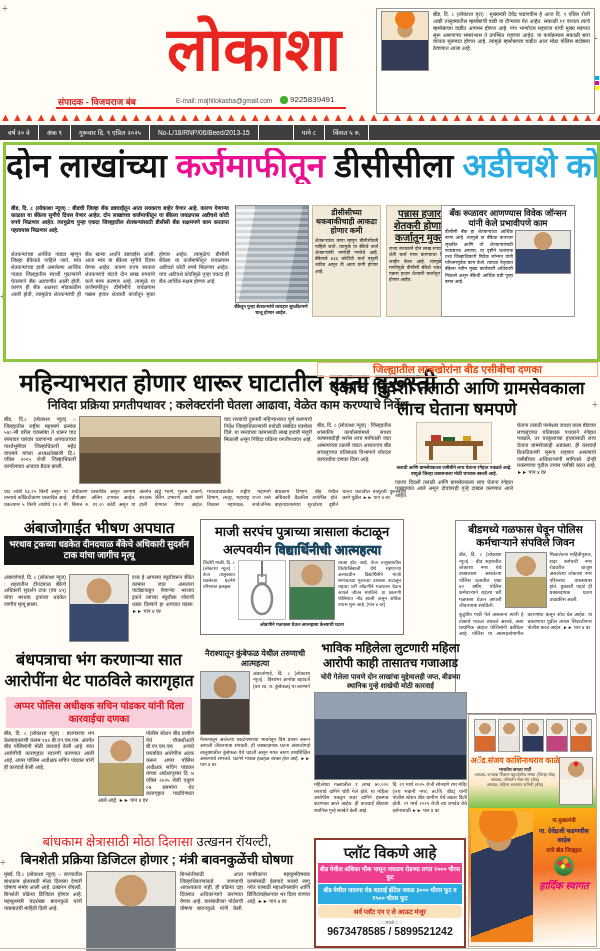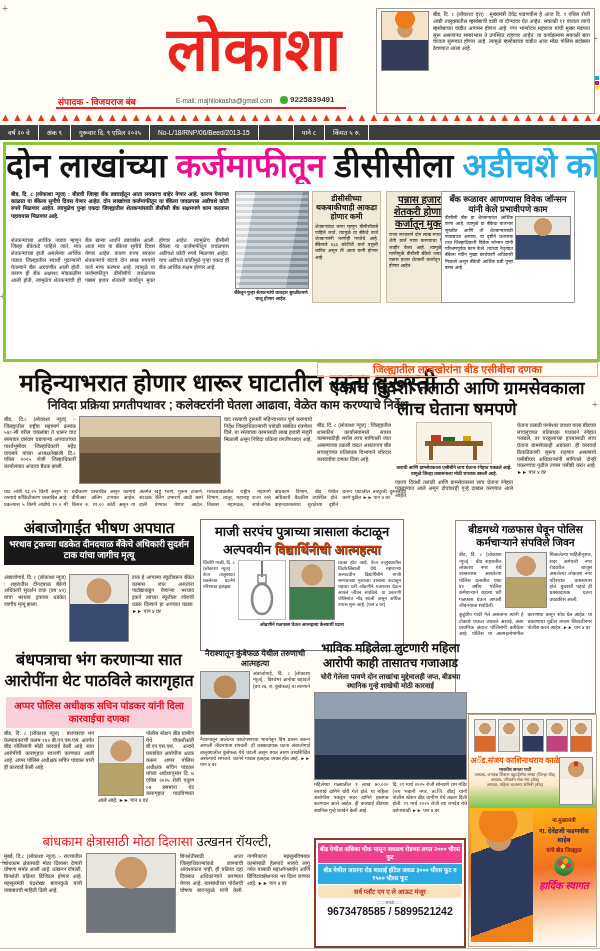--- a/index.html
+++ b/index.html
@@ -56,21 +56,21 @@
   <div class="abs plus" style="left:592px;top:400px;">+</div>
   <div class="abs" style="left:595px;top:76px;width:4px;height:4px;background:#00aeef;"></div>
   <div class="abs" style="left:595px;top:81px;width:4px;height:4px;background:#ec008c;"></div>
   <div class="abs" style="left:595px;top:86px;width:4px;height:4px;background:#fff200;"></div>
 
   <div class="abs ctr" style="left:118px;top:4px;width:272px;height:92px;font-size:60px;font-weight:800;color:#e8251f;line-height:92px;">लोकाशा</div>
   <div class="abs" style="left:58px;top:95px;font-size:9px;font-weight:bold;color:#d41f1f;">संपादक - विजयराज बंब</div>
   <div class="abs" style="left:176px;top:97px;font-size:6.5px;color:#555;">E-mail: majhilokasha@gmail.com</div>
   <div class="abs" style="left:280px;top:95px;display:flex;align-items:center;gap:2px;">
     <span style="width:8px;height:8px;border-radius:50%;background:#3fae29;display:inline-block;"></span>
-    <span style="font-size:8px;font-weight:bold;color:#333;">9225839491</span>
+    <span style="font-size:8px;font-weight:normal;color:#333;">9225839491</span>
   </div>
   <div class="abs" style="left:56px;top:107px;width:290px;height:1.5px;background:#e8251f;"></div>
 
   <div class="abs" style="left:376px;top:8px;width:219px;height:106px;border:1px solid #9a9a9a;background:#fffef9;padding:2px 4px;box-sizing:border-box;">
     <div style="display:flex;gap:4px;">
       <div class="ph ph-person turban" style="width:46px;height:58px;flex:none;"></div>
       <div class="bt" style="flex:1;font-size:5.2px;">बीड, दि. ८ (लोकाशा वृत्त) : मुख्यमंत्री देवेंद्र फडणवीस हे आज दि. ९ एप्रिल रोजी आष्टी तालुक्यातील म्हसोबाची वाडी या दौऱ्यावर येत आहेत. सकाळी ११ वाजता त्यांचे म्हसोबाच्या वाडीत आगमन होणार आहे. गंगा भाग्योदय महाराज यांची मुख्य मंडपात सुरू असणाऱ्या समारंभास ते उपस्थित राहणार आहेत. या कार्यक्रमास सकाळी बारा वाजता सुरूवात होणार आहे. त्यामुळे म्हसोबाच्या वाडीत आज मोठा पोलिस बंदोबस्त ठेवण्यात आला आहे.</div>
     </div>
   </div>
 
@@ -85,21 +85,21 @@
     <div class="dcell">पाने ८</div>
     <div class="dcell">किंमत ५ रु.</div>
     <div class="dfill"></div>
   </div>
 
   <div class="abs" style="left:3px;top:142px;width:591px;height:214px;border:3px solid #8cc63e;background:#fff;box-sizing:content-box;">
     <div class="ctr nowrap" style="margin-top:3px;font-size:33px;font-weight:800;line-height:1.08;">
       <span class="c-blk">दोन लाखांच्या </span><span class="c-mag">कर्जमाफीतून </span><span class="c-blk">डीसीसीला </span><span class="c-cyn">अडीचशे कोटी</span>
     </div>
 
-    <div style="position:relative;margin:7px 5px 0;height:120px;">
+    <div style="position:relative;margin:21px 5px 0;height:120px;">
       <div class="abs btb" style="left:0;top:0;width:218px;">बीड, दि. ८ (लोकाशा न्यूज) : बीडची जिल्हा बँक डबघाईतून आता लवकरच बाहेर येणार आहे. कारण येणाऱ्या काळात या बँकेला सुगीचे दिवस येणार आहेत. दोन लाखांच्या कर्जमाफीतून या बँकेला जवळपास अडीचशे कोटी रुपये मिळणार आहेत. त्यामुळेच पुन्हा एकदा जिल्ह्यातील शेतकऱ्यांसाठी डीसीसी बँक सक्षमपणे काम करताना पहावयास मिळणार आहे.</div>
       <div class="abs bt cols3" style="left:0;top:46px;width:218px;height:72px;overflow:hidden;">शेतकऱ्यांच्या आर्थिक नाड्या म्हणून जिल्हा बँकेकडे पाहिले जाते, मात्र शेतकऱ्यांच्या हाती असलेल्या आर्थिक नाड्या जिल्ह्यातील स्वार्थी पुढाऱ्यांनी घेतल्याने बँक अडचणीत आली होती. कारण ही बँक अक्षरशः मोडकळीस आली होती, त्यामुळेच शेतकऱ्यांची ही बँक खऱ्या अर्थाने डबघाईस आली. आता मात्र या बँकेला सुगीचे दिवस येणार आहेत. कारण राज्य सरकार शेतकऱ्यांचे यंदाचे दोन लाख रुपयांचे कर्ज माफ करणार आहे. त्यामुळे या कर्जमाफीतून डीसीसीचे जवळपास पन्नास हजार शेतकरी कर्जातून मुक्त होणार आहेत. त्यामुळेच डीसीसी बँकेला या कर्जमाफीतून जवळपास अडीचशे कोटी रुपये मिळणार आहेत. याच अडीचशे कोटींमुळे पुन्हा एकदा ही बँक आर्थिक सक्षम होणार आहे.</div>
       <div class="abs ph ph-building" style="left:224px;top:0;width:72px;height:96px;"></div>
       <div class="abs cap" style="left:222px;top:99px;width:76px;">बँकेतून पुन्हा शेतकऱ्यांचे व्यवहार सुरळीतपणे चालू होणार आहेत.</div>
 
       <div class="abs beigebox" style="left:301px;top:0;width:69px;height:112px;box-sizing:border-box;">
         <div class="ctr" style="font-size:7.8px;font-weight:800;line-height:1.2;">डीसीसीच्या थकबाकीचाही आकडा होणार कमी</div>
         <div class="bt" style="margin-top:2px;font-size:4.7px;">शेतकऱ्यांचा कणा म्हणून डीसीसीकडे पाहिले जाते. त्यामुळे या बँकेचे कर्ज शेतकऱ्यांनी भरणेही गरजेचे आहे. बँकेकडे ४३६ कोटींची कर्ज वसुली थकीत असून ती आता कमी होणार आहे.</div>
       </div>
 
@@ -145,24 +145,24 @@
   <div class="abs bt" style="left:517px;top:422px;width:79px;height:94px;overflow:hidden;">घेताना तलाठी परमेश्वर जाधव याला बीडच्या लाचलुचपत प्रतिबंधक पथकाने रंगेहात पकडले, तर घरकुलाच्या हप्त्यासाठी लाच घेताना ग्रामसेवकही अडकला. ही कारवाई ठिकठिकाणी सुरूच राहणार असल्याचे एसीबीच्या अधिकाऱ्यांनी सांगितले. दोन्ही प्रकरणांचा पुढील तपास एसीबी करत आहे. ►► पान ४ वर</div>
 
   <div class="abs ctr nowrap hl" style="left:4px;top:517px;width:190px;font-size:15px;">अंबाजोगाईत भीषण अपघात</div>
   <div class="abs ctr" style="left:4px;top:536px;width:190px;background:#181818;color:#fff;font-size:8.8px;font-weight:700;padding:3px 2px;line-height:1.3;box-sizing:border-box;">भरधाव ट्रकच्या धडकेत दीनदयाळ बँकेचे अधिकारी सुदर्शन टाक यांचा जागीच मृत्यू</div>
   <div class="abs" style="left:4px;top:574px;width:190px;height:74px;display:flex;gap:3px;">
     <div class="bt" style="flex:1;">अंबाजोगाई, दि. ८ (लोकाशा न्यूज) : शहरातील दीनदयाळ बँकेचे अधिकारी सुदर्शन टाक (वय ४२) यांचा भरधाव ट्रकच्या धडकेत जागीच मृत्यू झाला.</div>
     <div class="ph ph-person" style="width:58px;height:66px;flex:none;"></div>
     <div class="bt" style="flex:1;">टाक हे आपल्या स्कूटीवरून बँकेत कामास जात असताना पाटोद्याकडून येणाऱ्या भरधाव ट्रकने त्यांच्या स्कूटीला जोराची धडक दिल्याने हा अपघात घडला. ►► पान ४ वर</div>
   </div>
 
-  <div class="abs" style="left:200px;top:519px;width:204px;height:132px;border:1px solid #777;background:#fff;padding:2px;box-sizing:border-box;">
+  <div class="abs" style="left:200px;top:519px;width:204px;height:116px;border:1px solid #777;background:#fff;padding:2px;box-sizing:border-box;">
     <div class="ctr nowrap hl" style="font-size:13px;">माजी सरपंच पुत्राच्या त्रासाला कंटाळून</div>
     <div class="ctr nowrap" style="font-size:13px;font-weight:800;">
-      <span class="c-blk">अल्पवयीन </span><span style="color:#c2410c;text-shadow:.5px .5px 0 #444;margin-top:28px;">विद्यार्थिनीची आत्महत्या</span>
+      <span class="c-blk">अल्पवयीन </span><span style="color:#0c4a6e;text-shadow:.5px .5px 0 #444;margin-top:28px;">विद्यार्थिनीची आत्महत्या</span>
     </div>
     <div style="display:flex;gap:3px;margin-top:2px;">
       <div class="bt" style="width:32px;flex:none;font-size:4.6px;">विंचोरी माळी, दि. ८ (लोकाशा न्यूज) : केज तालुक्यात घडलेल्या घटनेने परिसरात हळहळ</div>
       <svg width="46" height="58" style="flex:none;border:1px solid #bbb;background:#fdfdfb;">
         <line x1="23" y1="0" x2="23" y2="16" stroke="#777" stroke-width="2"></line>
         <rect x="19" y="14" width="8" height="8" fill="none" stroke="#888" stroke-width="1.5"></rect>
         <ellipse cx="23" cy="38" rx="10" ry="15" fill="none" stroke="#888" stroke-width="2.5"></ellipse>
       </svg>
       <div class="ph ph-person green" style="width:44px;height:58px;flex:none;"></div>
       <div class="bt" style="flex:1;font-size:4.6px;">व्यक्त होत आहे. केज तालुक्यातील विंचोरलिंबाजी येथे राहणाऱ्या अल्पवयीन विद्यार्थिनीने माजी सरपंचाच्या मुलाच्या त्रासाला कंटाळून राहत्या घरी ओढणीने गळफास घेऊन आपले जीवन संपविले. या प्रकरणी पोलिसांत नोंद झाली असून अधिक तपास सुरू आहे. (पान ४ वर)</div>
@@ -203,31 +203,33 @@
     <div class="ctr hl" style="font-size:12px;line-height:1.25;">भाविक महिलेला लुटणारी महिला आरोपी काही तासातच गजाआड</div>
     <div class="ctr" style="font-size:7px;font-weight:700;line-height:1.3;margin-top:1px;">चोरी गेलेला पावणे दोन लाखांचा मुद्देमालही जप्त, बीडच्या स्थानिक गुन्हे शाखेची मोठी कारवाई</div>
     <div class="ph ph-group" style="width:151px;height:86px;margin-top:2px;"></div>
     <div style="display:flex;gap:4px;margin-top:2px;">
       <div class="bt" style="flex:1;font-size:4.8px;">महिलेच्या गळ्यातील १ लाख ७०,००० रुपयांचे दागिने चोरी गेले होते. या महिला आरोपीस पकडून सदर दागिने हस्तगत करण्यात आले आहेत. ही कारवाई बीडच्या स्थानिक गुन्हे शाखेने केली आहे.</div>
       <div class="bt" style="flex:1;font-size:4.8px;">दि. २९ मार्च २०२५ रोजी सोनवणे राम मंदिर (जय भवानी नगर, ता.जि. बीड) यांनी पोलीस स्टेशन बीड ग्रामीण येथे तक्रार दिली होती. २९ मार्च २०२५ रोजी त्या रामदेव येथे दर्शनासाठी ►► पान ४ वर</div>
     </div>
   </div>
 
   <div class="abs" style="left:314px;top:838px;width:152px;height:110px;border:2px solid #8b3a2e;background:#fff;padding:2px;box-sizing:border-box;">
+    <div class="ctr" style="font-size:15px;font-weight:800;">प्लॉट विकणे आहे</div>
     <div class="ctr" style="background:#ee3f8e;color:#fff;font-size:6px;font-weight:bold;padding:2px 1px;line-height:1.35;margin-top:1px;">बीड येथील अंबिका चौक पासून जवळच रोडच्या लगत २००० चौरस फूट</div>
     <div class="ctr" style="background:#2aabe2;color:#fff;font-size:6px;font-weight:bold;padding:2px 1px;line-height:1.35;margin-top:1px;">बीड येथील जालना रोड शाताई हॉटेल जवळ ३००० चौरस फूट व १५०० चौरस फूट</div>
     <div class="ctr" style="background:#fbe3bd;color:#c92a1d;font-size:6.5px;font-weight:bold;padding:2px 1px;margin-top:1px;border-radius:4px;">सर्व प्लॉट एन ए ले आऊट मंजूर</div>
     <div class="ctr" style="font-size:4.5px;color:#555;margin-top:1px;">::::::संपर्क::::::</div>
     <div class="ctr" style="font-size:10.5px;font-weight:800;">9673478585 / 5899521242</div>
   </div>
 
   <div class="abs" style="left:4px;top:832px;width:306px;">
     <div class="ctr nowrap" style="font-size:13px;font-weight:400;">
       <span class="c-red">बांधकाम क्षेत्रासाठी मोठा दिलासा</span><span class="c-blk"> उत्खनन रॉयल्टी,</span>
     </div>
+    <div class="ctr nowrap hl" style="font-size:13px;">बिनशेती प्रक्रिया डिजिटल होणार ; मंत्री बावनकुळेंची घोषणा</div>
     <div style="display:flex;gap:4px;margin-top:3px;height:80px;">
       <div class="bt" style="width:78px;flex:none;">मुंबई, दि.८ (लोकाशा न्यूज) :- राज्यातील बांधकाम क्षेत्रासाठी मोठा दिलासा देणारी घोषणा समोर आली आहे. उत्खनन रॉयल्टी, बिनशेती प्रक्रिया डिजिटल होणार आहे. महसूलमंत्री चंद्रशेखर बावनकुळे यांनी याबाबतची माहिती दिली आहे.</div>
       <div class="ph ph-person gray" style="width:88px;height:78px;flex:none;"></div>
       <div class="bt cols2" style="flex:1;">बिनशेतीसाठी आता जिल्हाधिकाऱ्यांकडे जाण्याची आवश्यकता नाही, ही प्रक्रिया दहा दिवसात अधिकाऱ्याने करण्यात येणार आहे. यासंबंधीच्या पोर्टलची घोषणा बावनकुळे यांनी केली. नागरिकांना महसूलविषयक कामांसाठी हेलपाटे मारावे लागू नयेत यासाठी महाऑनलाईन आणि डिजिटायझेशनवर भर दिला जाणार आहे. ►► पान ४ वर</div>
     </div>
   </div>
 
   <div class="abs" style="left:468px;top:714px;width:129px;height:233px;border:1px solid #c2a68a;background:#fff;box-sizing:border-box;">
     <div style="height:40px;display:flex;gap:2px;justify-content:center;align-items:center;">
       <div class="mini-ph"></div>

